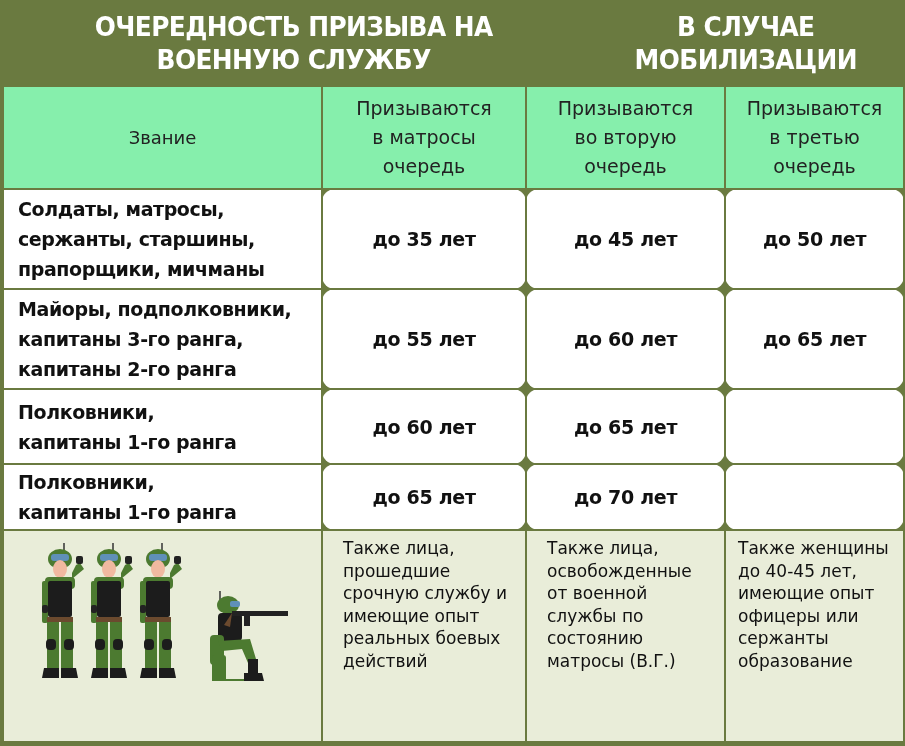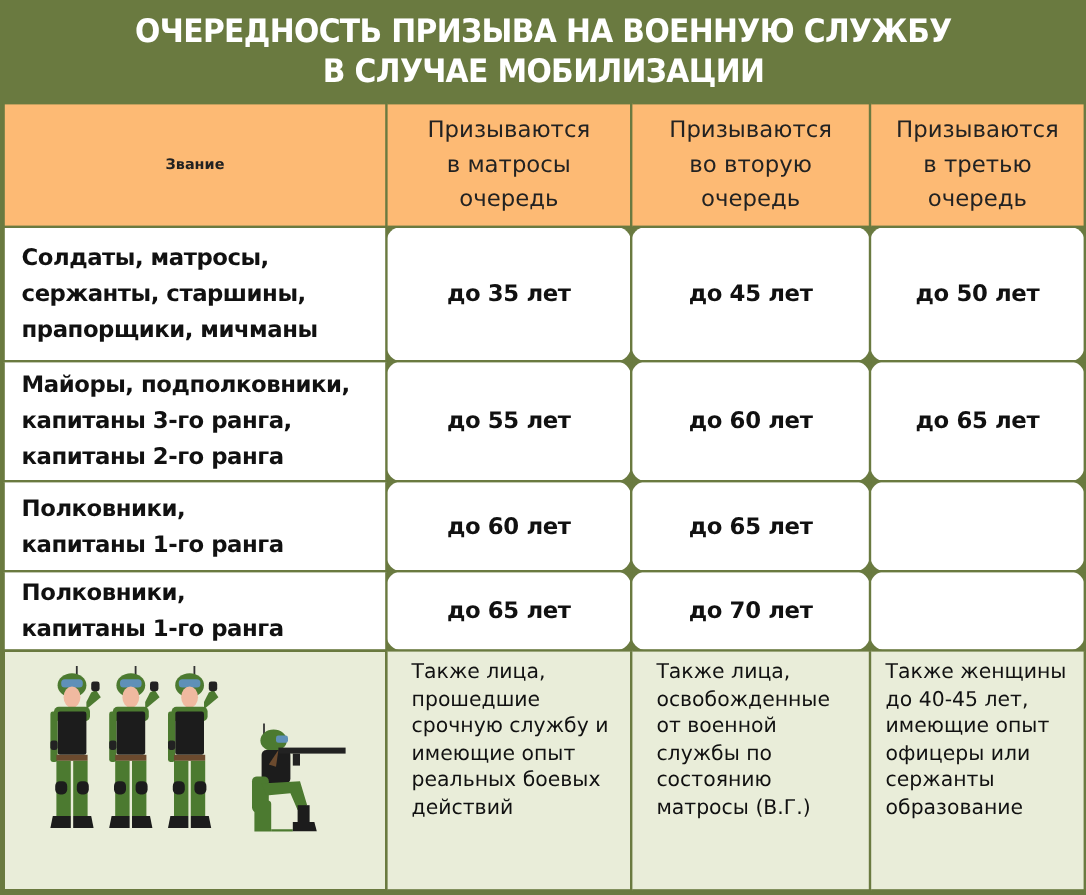--- a/index.html
+++ b/index.html
@@ -1,35 +1,35 @@
 <!DOCTYPE html>
 <html><head>
 <meta charset="utf-8">
 <style>
   html, body { margin: 0; padding: 0; }
   body { width: 905px; height: 746px; background: #ffffff; overflow: hidden; font-family: "DejaVu Sans", sans-serif; }
   .frame { position: absolute; left: 0; top: 0; width: 905px; height: 746px; background: #6a7a40; }
   .title {
     position: absolute; left: 0; top: 0; width: 905px; height: 85px;
     background: #6a7a40; color: #ffffff;
-    display: flex; flex-direction: column; align-items: center; justify-content: center;
+    display: flex; flex-direction: row; align-items: center; justify-content: center;
     font-family: "DejaVu Sans", sans-serif; font-weight: bold; font-size: 27px;
     line-height: 33px; letter-spacing: -0.6px; text-align: center;
   }
   .title span { display: block; transform: scaleX(0.92); }
   table.grid {
     position: absolute; left: 2px; top: 85px; width: 901px; height: 658px;
     border-collapse: collapse; table-layout: fixed;
   }
   .grid td {
     border: 2px solid #6a7a40; padding: 0; vertical-align: middle;
     color: #111111;
   }
-  .hdr td { background: #fdba74; height: 101px; text-align: center; font-size: 19px; line-height: 29px; color: #222; }
-  .hdr td.rank { font-size: 12px; font-weight: bold; }
+  .hdr td { background: #86efac; height: 101px; text-align: center; font-size: 19px; line-height: 29px; color: #222; }
+  .hdr td.rank { font-size: 18px; }
   .body td { background: #ffffff; }
   .rankcell { padding-left: 14px !important; font-weight: bold; font-size: 19px; line-height: 30px; letter-spacing: -0.4px; }
   .age { text-align: center; font-weight: bold; font-size: 19px; letter-spacing: -0.3px; border-radius: 13px; }
   .age.up { vertical-align: top; padding-top: 6px; }
   .foot td { background: #e9edd9; vertical-align: top; }
   .note { font-size: 17px; line-height: 22.5px; padding: 6px 6px 0 20px !important; color: #1a1a1a; }
   .soldiers { position: relative; }
   svg { display: block; }
 </style>
 </head>
@@ -65,21 +65,21 @@
       <div>во вторую</div>
       <div>очередь</div>
     </td>
     <td>
       <div>Призываются</div>
       <div>в третью</div>
       <div>очередь</div>
     </td>
   </tr>
 
-  <tr class="body" style="height:112px">
+  <tr class="body" style="height:100px">
     <td class="rankcell">
       <div>Солдаты, матросы,</div>
       <div>сержанты, старшины,</div>
       <div>прапорщики, мичманы</div>
     </td>
     <td class="age">до 35 лет</td>
     <td class="age">до 45 лет</td>
     <td class="age">до 50 лет</td>
   </tr>
 

